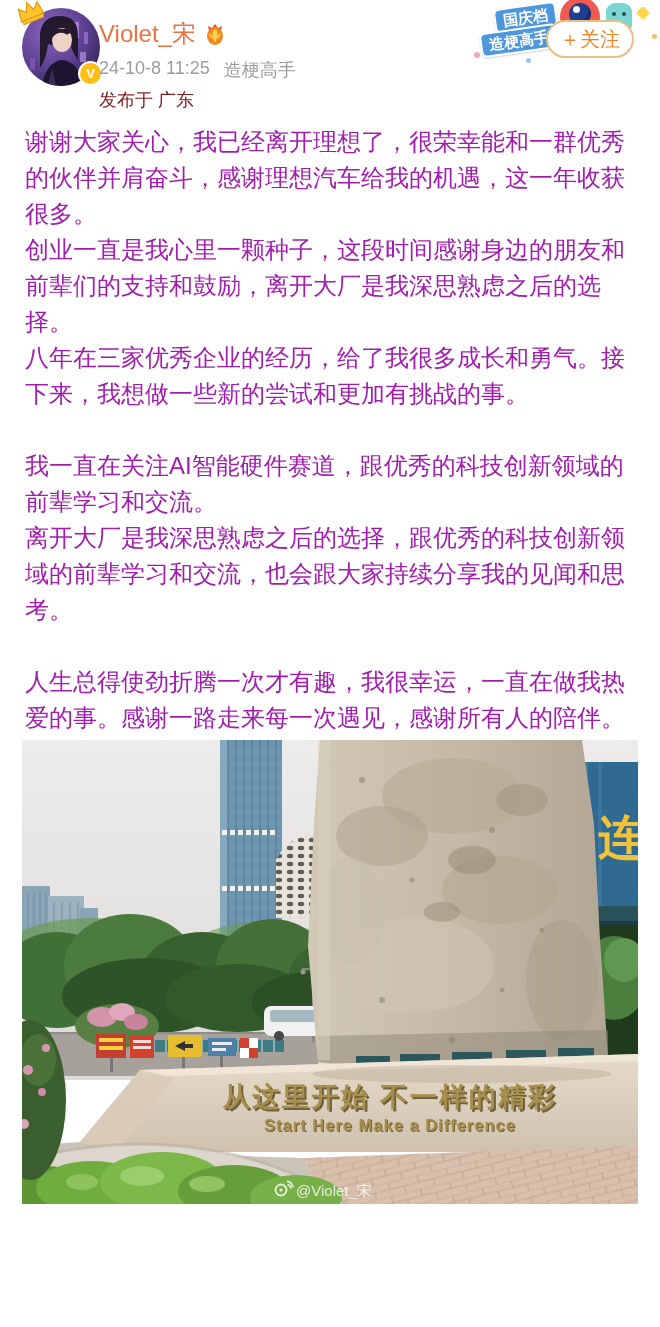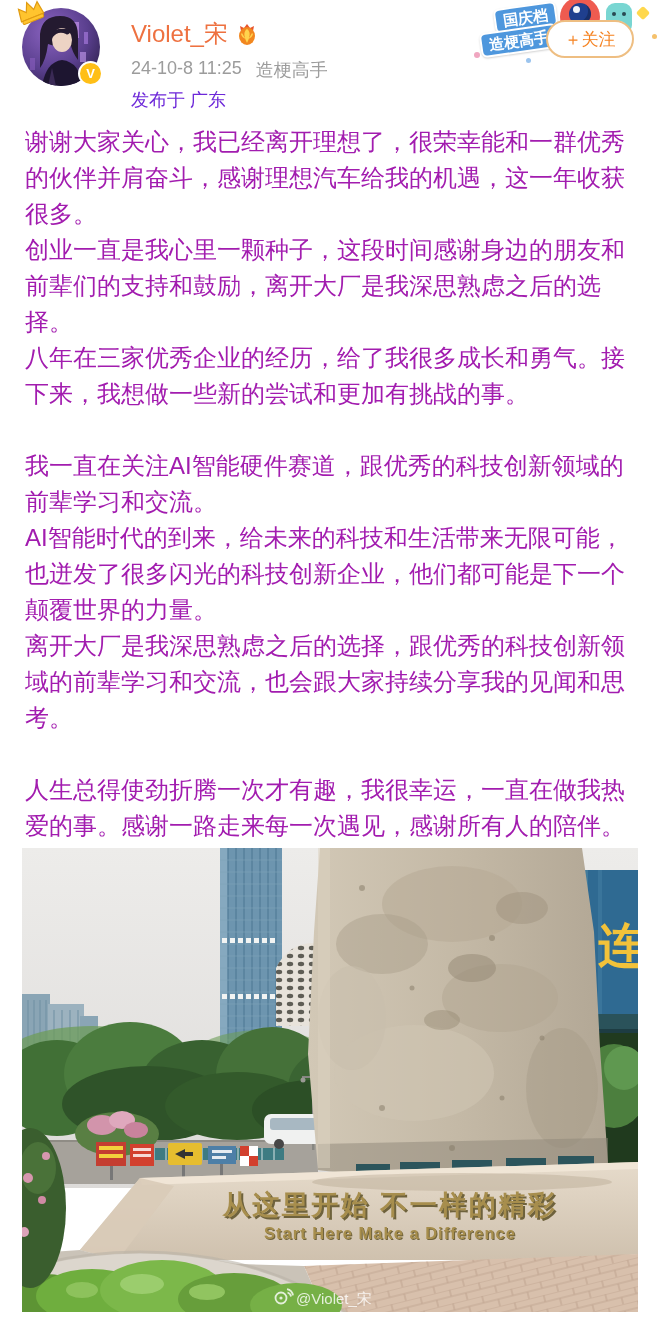--- a/index.html
+++ b/index.html
@@ -6,25 +6,25 @@
   .page{position:relative;width:660px;height:1327px;background:#ffffff;overflow:hidden;
         font-family:"Liberation Sans",sans-serif;}
   
   .header{position:relative;height:112px;}
   .avatar-wrap{position:absolute;left:22px;top:8px;width:78px;height:78px;}
   .avatar{display:block;width:78px;height:78px;border-radius:50%;overflow:hidden;}
   .crown{position:absolute;left:-7px;top:-9px;transform:rotate(-22deg);}
   .v-badge{position:absolute;right:-3px;bottom:0;width:21px;height:21px;border-radius:50%;
            background:#ffbf17;border:2px solid #fff;color:#fff;font-weight:bold;font-size:13px;
            display:flex;align-items:center;justify-content:center;}
-  .user-info{position:absolute;left:131px;top:18px;}
+  .user-info{position:absolute;left:99px;top:18px;}
   .name-row{display:flex;align-items:center;gap:7px;}
   .name{color:#ee7140;font-size:24px;}
   .meta-row{margin-top:8px;color:#9c9c9c;font-size:18px;display:flex;gap:14px;}
-  .loc-row{margin-top:6px;color:#6d28d9;font-size:18px;}
+  .loc-row{margin-top:6px;color:#7f1d1d;font-size:18px;}
   
   .sticker{position:absolute;left:466px;top:0;width:194px;height:66px;z-index:1;}
   .ribbon{position:absolute;background:#4e97dd;color:#fff;border:2px solid #fff;border-radius:6px;
           font-size:15px;font-weight:bold;padding:1px 7px;transform:rotate(-8deg);
           box-shadow:0 1px 2px rgba(0,0,0,.18);white-space:nowrap;line-height:19px;}
   .r1{left:28px;top:5px;}
   .r2{left:14px;top:28px;}
   .flower{position:absolute;left:94px;top:-3px;width:40px;height:40px;border-radius:50%;background:#ef5b50;}
   .flower::after{content:"";position:absolute;left:9px;top:6px;width:22px;height:22px;border-radius:50%;
                  background:#1f3f8e;box-shadow:inset -3px -3px 0 rgba(0,0,0,.25);}
@@ -38,21 +38,21 @@
   .robot::before{content:"";position:absolute;left:7px;top:18px;width:12px;height:8px;border-radius:50%;background:#d8f3f1;}
   .sparkle{position:absolute;background:#ffd84d;transform:rotate(45deg);border-radius:2px;}
   .s1{left:172px;top:8px;width:10px;height:10px;}
   .s2{left:124px;top:46px;width:7px;height:7px;}
   .dot{position:absolute;border-radius:50%;}
   .d1{left:8px;top:52px;width:6px;height:6px;background:#f0a6c0;}
   .d2{left:60px;top:58px;width:5px;height:5px;background:#9bc4ee;}
   .d3{left:186px;top:34px;width:5px;height:5px;background:#f5c16c;}
   
   .follow-btn{position:absolute;right:26px;top:20px;width:88px;height:38px;background:#fff;
-              border:2px solid #eebe82;border-radius:20px;color:#f58220;font-size:17px;
+              border:2px solid #eebe82;border-radius:20px;color:#f58220;font-size:20px;
               display:flex;align-items:center;justify-content:center;z-index:3;
               font-family:"Liberation Sans",sans-serif;}
   
   .content{padding:12px 25px 0 25px;}
   .content p{margin:0;font-size:24px;line-height:36px;color:#a21caf;letter-spacing:0;
              word-break:break-all;}
   .content p.spacer{height:36px;}
   
   .photo-fig{margin:4px 22px 0 22px;width:616px;height:464px;padding:0;}
   .photo-svg{display:block;width:616px;height:464px;}
@@ -125,21 +125,20 @@
 
     <button class="follow-btn">＋关注</button>
   </div>
 
   <div class="content">
       <p>谢谢大家关心，我已经离开理想了，很荣幸能和一群优秀的伙伴并肩奋斗，感谢理想汽车给我的机遇，这一年收获很多。</p>
       <p>创业一直是我心里一颗种子，这段时间感谢身边的朋友和前辈们的支持和鼓励，离开大厂是我深思熟虑之后的选择。</p>
       <p>八年在三家优秀企业的经历，给了我很多成长和勇气。接下来，我想做一些新的尝试和更加有挑战的事。</p>
       <p class="spacer"></p>
       <p>我一直在关注AI智能硬件赛道，跟优秀的科技创新领域的前辈学习和交流。</p>
-      <p>AI智能时代的到来，给未来的科技和生活带来无限可能，也迸发了很多闪光的科技创新企业，他们都可能是下一个颠覆世界的力量。</p>
       <p>离开大厂是我深思熟虑之后的选择，跟优秀的科技创新领域的前辈学习和交流，也会跟大家持续分享我的见闻和思考。</p>
       <p class="spacer"></p>
       <p>人生总得使劲折腾一次才有趣，我很幸运，一直在做我热爱的事。感谢一路走来每一次遇见，感谢所有人的陪伴。</p>
     </div>
 
   <figure class="photo-fig">
     <svg class="photo-svg" viewBox="0 0 616 464">
       <defs>
         <linearGradient id="sky" x1="0" y1="0" x2="0" y2="1">
           <stop offset="0" stop-color="#edecea"></stop>

